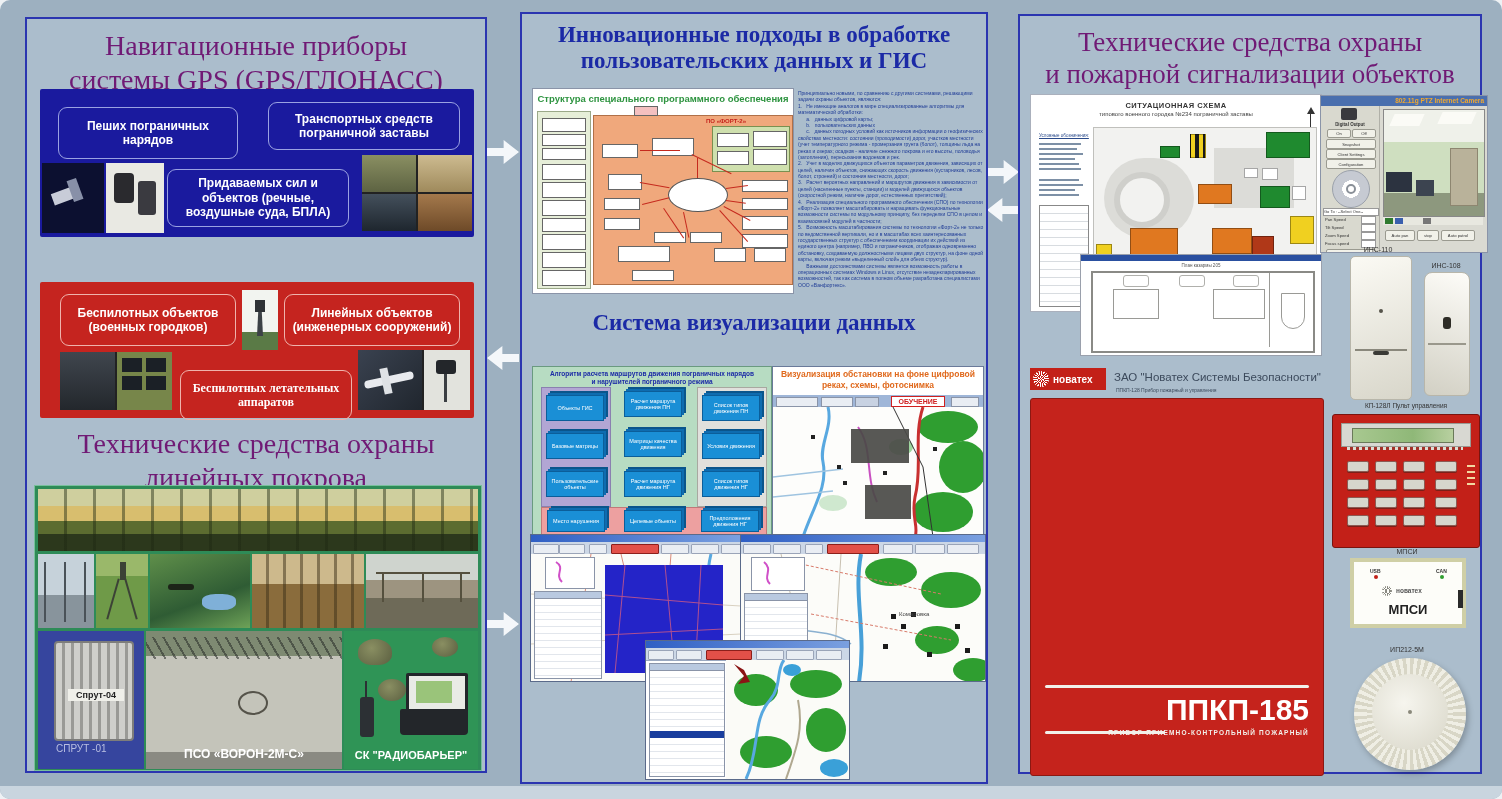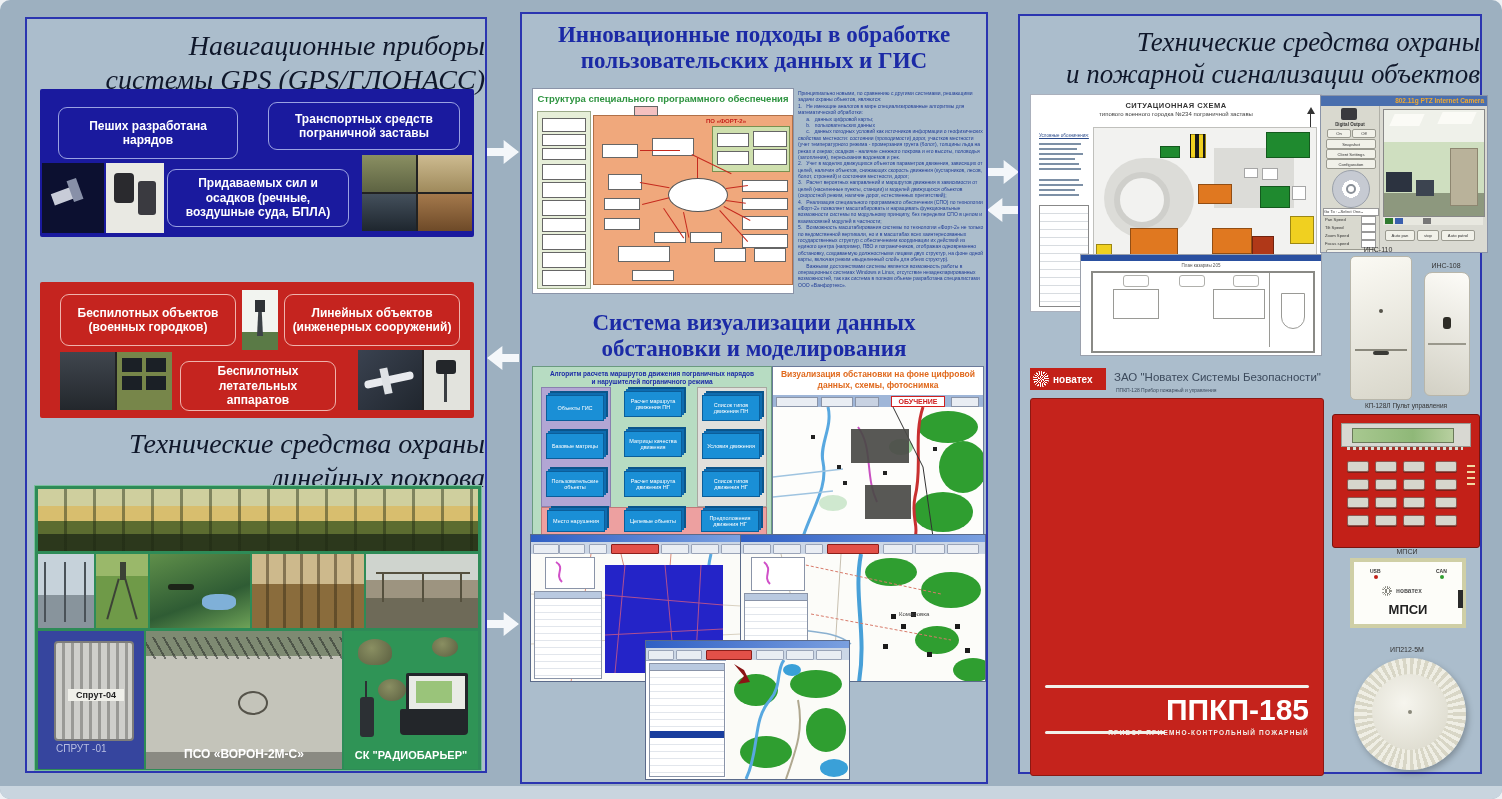--- a/index.html
+++ b/index.html
@@ -1,20 +1,20 @@
 <!DOCTYPE html>
 <html><head>
 <meta charset="utf-8">
 <style>
   html,body{margin:0;padding:0;background:#eef1f4;font-family:"Liberation Sans",sans-serif;}
   #poster{position:relative;width:1502px;height:799px;background:#9db0c0;border-radius:10px;overflow:hidden;}
   .abs{position:absolute;}
   .panel{position:absolute;background:#abbdcc;border:2px solid #2b35b0;box-sizing:border-box;}
   .ser{font-family:"Liberation Serif",serif;}
-  .t-big{color:#0f172a;text-align:right;line-height:1.2;font-style:italic;}
+  .t-big{color:#701a75;text-align:center;line-height:1.2;}
   .t-mid{color:#1b2aa6;font-weight:bold;text-align:center;line-height:1.15;}
   .navybox{position:absolute;background:#1a1a9e;}
   .redbox{position:absolute;background:#c5241f;}
   .pill{position:absolute;border:1px solid #9aa2e2;border-radius:9px;color:#fff;display:flex;align-items:center;justify-content:center;text-align:center;font-size:12px;font-weight:bold;line-height:1.2;padding:2px 6px;box-sizing:border-box;}
   .pill.r{border-color:#efb3ac;}
   .photo{position:absolute;overflow:hidden;}
   .arrowR{position:absolute;width:32px;height:24px;background:#f4f7fa;clip-path:polygon(0 33%,52% 33%,52% 0,100% 50%,52% 100%,52% 67%,0 67%);}
   .arrowL{position:absolute;width:32px;height:24px;background:#f4f7fa;clip-path:polygon(100% 33%,48% 33%,48% 0,0 50%,48% 100%,48% 67%,100% 67%);}
   
   .fcb{position:absolute;display:block;background:#fff;border:1px solid #666;}
@@ -42,23 +42,23 @@
 <div id="poster">
   <div class="abs" style="left:0;top:786px;width:1502px;height:13px;background:#c9d5df;"></div>
 
   <div class="panel" style="left:25px;top:17px;width:462px;height:756px;">
     <div class="abs ser t-big" style="left:0;top:10px;width:458px;font-size:28px;">
       <div>Навигационные приборы</div>
       <div>системы GPS (GPS/ГЛОНАСС)</div>
     </div>
 
     <div class="navybox" style="left:13px;top:70px;width:434px;height:148px;border-radius:2px;">
-      <div class="pill" style="left:18px;top:18px;width:180px;height:52px;">Пеших разработана нарядов</div>
+      <div class="pill" style="left:18px;top:18px;width:180px;height:52px;">Пеших пограничных нарядов</div>
       <div class="pill" style="left:228px;top:13px;width:192px;height:48px;">Транспортных средств пограничной заставы</div>
-      <div class="pill" style="left:127px;top:80px;width:182px;height:58px;">Придаваемых сил и осадков (речные, воздушные суда, БПЛА)</div>
+      <div class="pill" style="left:127px;top:80px;width:182px;height:58px;">Придаваемых сил и объектов (речные, воздушные суда, БПЛА)</div>
       <div class="photo" style="left:2px;top:74px;width:62px;height:70px;background:#0c1030;">
         <i class="abs" style="left:10px;top:26px;width:28px;height:12px;background:#c8ccd8;transform:rotate(-20deg);display:block;"></i>
         <i class="abs" style="left:28px;top:16px;width:10px;height:22px;background:#8890a8;transform:rotate(-20deg);display:block;"></i>
       </div>
       <div class="photo" style="left:66px;top:74px;width:58px;height:70px;background:#e9e9e3;">
         <i class="abs" style="left:8px;top:10px;width:20px;height:30px;background:#2a2a2e;border-radius:4px;display:block;"></i>
         <i class="abs" style="left:32px;top:18px;width:18px;height:34px;background:#3a3a40;border-radius:3px;display:block;"></i>
       </div>
       <div class="photo" style="left:322px;top:66px;width:110px;height:76px;background:#222;">
         <i class="abs" style="left:0;top:0;width:54px;height:37px;background:linear-gradient(180deg,#8a8f62,#5d6342);display:block;"></i>
@@ -77,21 +77,21 @@
       </div>
       <div class="pill r" style="left:244px;top:12px;width:176px;height:52px;">Линейных объектов (инженерных сооружений)</div>
       <div class="photo" style="left:20px;top:70px;width:112px;height:58px;background:#222;">
         <i class="abs" style="left:0;top:0;width:55px;height:58px;background:linear-gradient(180deg,#40464e,#23272c);display:block;"></i>
         <i class="abs" style="left:57px;top:0;width:55px;height:58px;background:#77864a;display:block;"></i>
         <i class="abs" style="left:62px;top:6px;width:20px;height:14px;background:#1b2026;display:block;"></i>
         <i class="abs" style="left:86px;top:6px;width:20px;height:14px;background:#1b2026;display:block;"></i>
         <i class="abs" style="left:62px;top:24px;width:20px;height:14px;background:#1b2026;display:block;"></i>
         <i class="abs" style="left:86px;top:24px;width:20px;height:14px;background:#1b2026;display:block;"></i>
       </div>
-      <div class="pill r" style="left:140px;top:79px;width:156px;height:50px;">Беспилотных летательных аппаратов</div>
+      <div class="pill r" style="left:140px;top:88px;width:172px;height:50px;font-family:Liberation Serif, serif;">Беспилотных летательных аппаратов</div>
       <div class="photo" style="left:318px;top:68px;width:112px;height:60px;background:#222;">
         <i class="abs" style="left:0;top:0;width:64px;height:60px;background:linear-gradient(135deg,#3a4250,#20262e);display:block;"></i>
         <i class="abs" style="left:6px;top:26px;width:50px;height:8px;background:#e8eaee;border-radius:4px;transform:rotate(-12deg);display:block;"></i>
         <i class="abs" style="left:24px;top:18px;width:8px;height:26px;background:#dfe2e6;transform:rotate(-12deg);display:block;"></i>
         <i class="abs" style="left:66px;top:0;width:46px;height:60px;background:#e2e3dd;display:block;"></i>
         <i class="abs" style="left:78px;top:10px;width:20px;height:14px;background:#23262a;border-radius:3px;display:block;"></i>
         <i class="abs" style="left:86px;top:24px;width:3px;height:28px;background:#3a3e42;display:block;"></i>
       </div>
     </div>
 
@@ -222,21 +222,20 @@
       b.   пользовательских данных
       c.   данных погодных условий как источников информации о геофизических свойствах местности: состоянии (проходимости) дорог, участков местности (учет температурного режима - промерзания грунта (болот), толщины льда на реках и озерах; осадков - наличие снежного покрова и его высоты, половодья (затопления), пересыхания водоемов и рек.
 2.   Учет в моделях движущихся объектов параметров движения, зависящих от целей, наличия объектов, снижающих скорость движения (кустарников, лесов, болот, строений) и состояния местности, дорог;
 3.   Расчет вероятных направлений и маршрутов движения в зависимости от целей (населенные пункты, станции) и моделей движущихся объектов (скоростной режим, наличие дорог, естественных препятствий);
 4.   Реализация специального программного обеспечения (СПО) по технологии «Форт-2» позволяет масштабировать и наращивать функциональные возможности системы по модульному принципу, без переделки СПО в целом и взаимосвязей модулей в частности;
 5.   Возможность масштабирования системы по технологии «Форт-2» не только по ведомственной вертикали, но и в масштабах всех заинтересованных государственных структур с обеспечением координации их действий из единого центра (например, ПВО и пограничников, отображая одновременно обстановку, создаваемую должностными лицами двух структур, на фоне одной карты, включая режим «выделенный слой» для обеих структур).
       Важными достоинствами системы является возможность работы в операционных системах Windows и Linux, отсутствие незадекларированных возможностей, так как система в полном объеме разработана специалистами ООО «Ванфортекс».</div>
 
     <div class="abs ser t-mid" style="left:0;top:296px;width:464px;font-size:23px;">
       <div>Система визуализации данных</div>
-      <div>обстановки и моделирования</div>
     </div>
 
     <div class="abs" style="left:10px;top:352px;width:240px;height:172px;background:#b7dcc2;border:1px solid #6a9a80;box-sizing:border-box;">
       <div class="abs" style="left:0;top:3px;width:238px;text-align:center;color:#1b2aa6;font-size:6.5px;font-weight:bold;line-height:1.25;">
         <div>Алгоритм расчета маршрутов движения пограничных нарядов</div>
         <div>и нарушителей пограничного режима</div>
       </div>
       <div class="abs" style="left:8px;top:20px;width:68px;height:118px;background:#b2a6d4;border:1px solid #8a80b0;"></div>
       <div class="abs" style="left:164px;top:20px;width:68px;height:118px;background:#e0e0dc;border:1px solid #a8a8a0;"></div>
       <div class="abs" style="left:8px;top:140px;width:224px;height:28px;background:#eda0a0;border:1px solid #c07878;"></div>
@@ -250,21 +249,21 @@
       <div class="abox" style="left:169px;top:66px;">Условия движения</div>
       <div class="abox" style="left:169px;top:104px;">Список типов движения НГ</div>
       <div class="abox" style="left:14px;top:143px;height:22px;">Место нарушения</div>
       <div class="abox" style="left:91px;top:143px;height:22px;">Целевые объекты</div>
       <div class="abox" style="left:168px;top:143px;height:22px;">Предположения движения НГ</div>
     </div>
 
     <div class="abs" style="left:250px;top:352px;width:212px;height:172px;background:#fff;border:1px solid #6a7a9a;box-sizing:border-box;">
       <div class="abs" style="left:0;top:2px;width:210px;text-align:center;color:#e06a1e;font-size:8.5px;font-weight:bold;line-height:1.35;">
         <div>Визуализация обстановки на фоне цифровой</div>
-        <div>данных, схемы, фотоснимка</div>
+        <div>реках, схемы, фотоснимка</div>
       </div>
       <div class="abs" style="left:0;top:28px;width:210px;height:12px;background:#9fb6d8;">
         <i class="abs" style="left:3px;top:2px;width:40px;height:8px;background:#e9edf3;border:1px solid #8a94a8;display:block;"></i>
         <i class="abs" style="left:48px;top:2px;width:30px;height:8px;background:#e9edf3;border:1px solid #8a94a8;display:block;"></i>
         <i class="abs" style="left:82px;top:2px;width:22px;height:8px;background:#c8d2e2;border:1px solid #8a94a8;display:block;"></i>
         <span class="abs" style="left:118px;top:1px;width:52px;height:9px;background:#fff;border:1px solid #d02020;color:#d02020;font-size:7px;font-weight:bold;text-align:center;line-height:9px;">ОБУЧЕНИЕ</span>
         <i class="abs" style="left:178px;top:2px;width:26px;height:8px;background:#e9edf3;border:1px solid #8a94a8;display:block;"></i>
       </div>
       <div class="abs" style="left:0;top:40px;width:210px;height:130px;">
         <svg width="210" height="130" viewBox="0 0 210 130">

